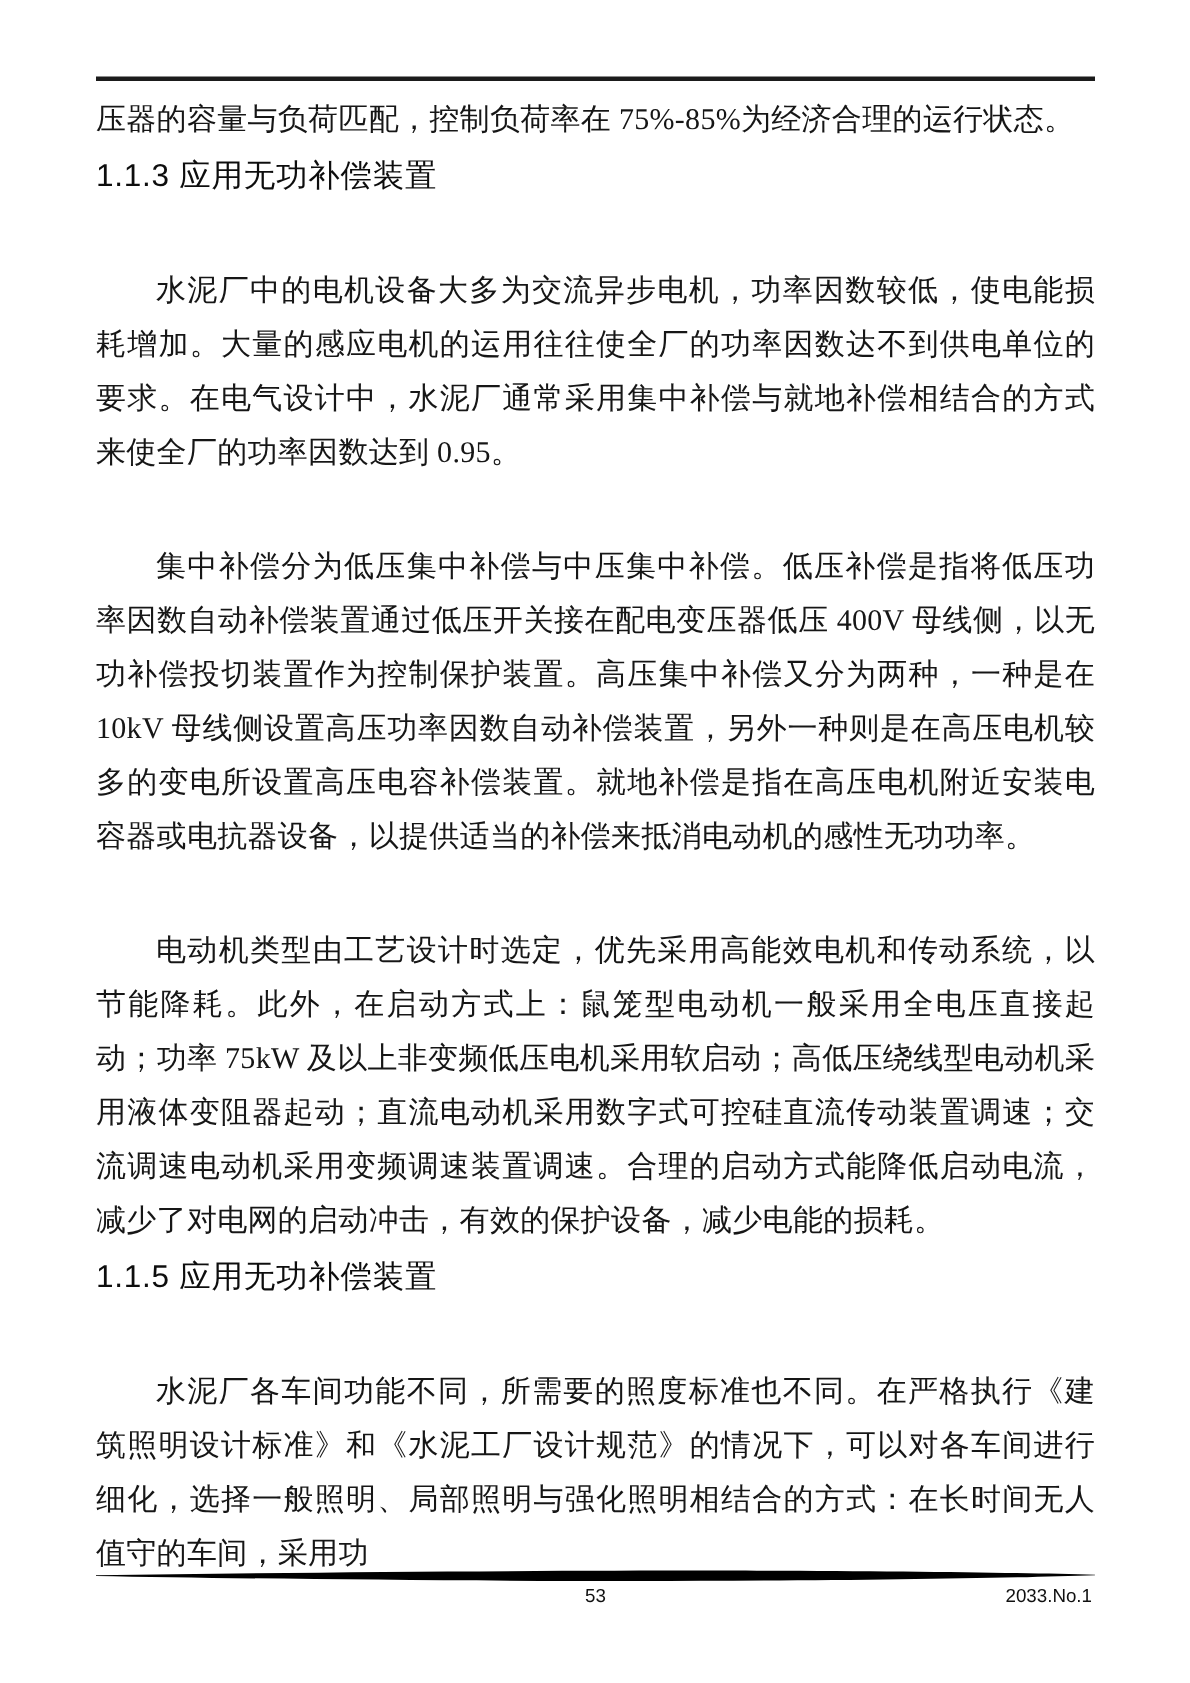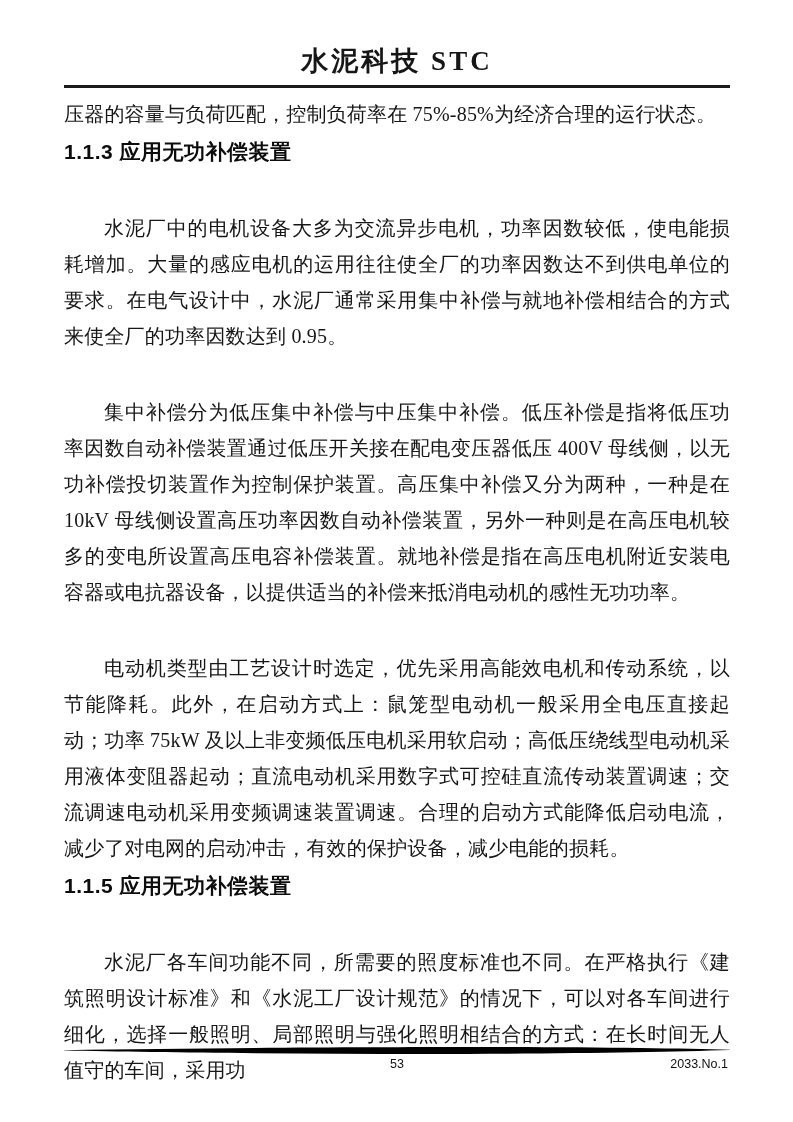--- a/index.html
+++ b/index.html
@@ -45,21 +45,21 @@
   .content p {
     margin: 0;
   }
   p.indent {
     text-indent: 2em;
     margin-top: 40px;
   }
   h2.section-heading {
     margin: 1px 0 1px 0;
     font-size: 21px;
-    font-weight: 700;
+    font-weight: 400;
     line-height: 37px;
     text-align: left;
     font-family: "Liberation Sans", sans-serif;
     letter-spacing: 0.5px;
     color: #0d0d0d;
   }
   
   .footer {
     position: absolute;
     left: 64px;
@@ -90,21 +90,20 @@
     right: 2px;
     top: 2px;
   }
 </style>
 </head>
 <body>
 
 <div class="page">
 
   <div class="header">
-    <div class="journal-title">水泥科技 STC</div>
     <hr class="header-rule">
   </div>
 
   <div class="content">
 
     <p>压器的容量与负荷匹配，控制负荷率在 75%-85%为经济合理的运行状态。</p>
 
     <h2 class="section-heading">1.1.3 应用无功补偿装置</h2>
 
     <p class="indent">水泥厂中的电机设备大多为交流异步电机，功率因数较低，使电能损耗增加。大量的感应电机的运用往往使全厂的功率因数达不到供电单位的要求。在电气设计中，水泥厂通常采用集中补偿与就地补偿相结合的方式来使全厂的功率因数达到 0.95。</p>

